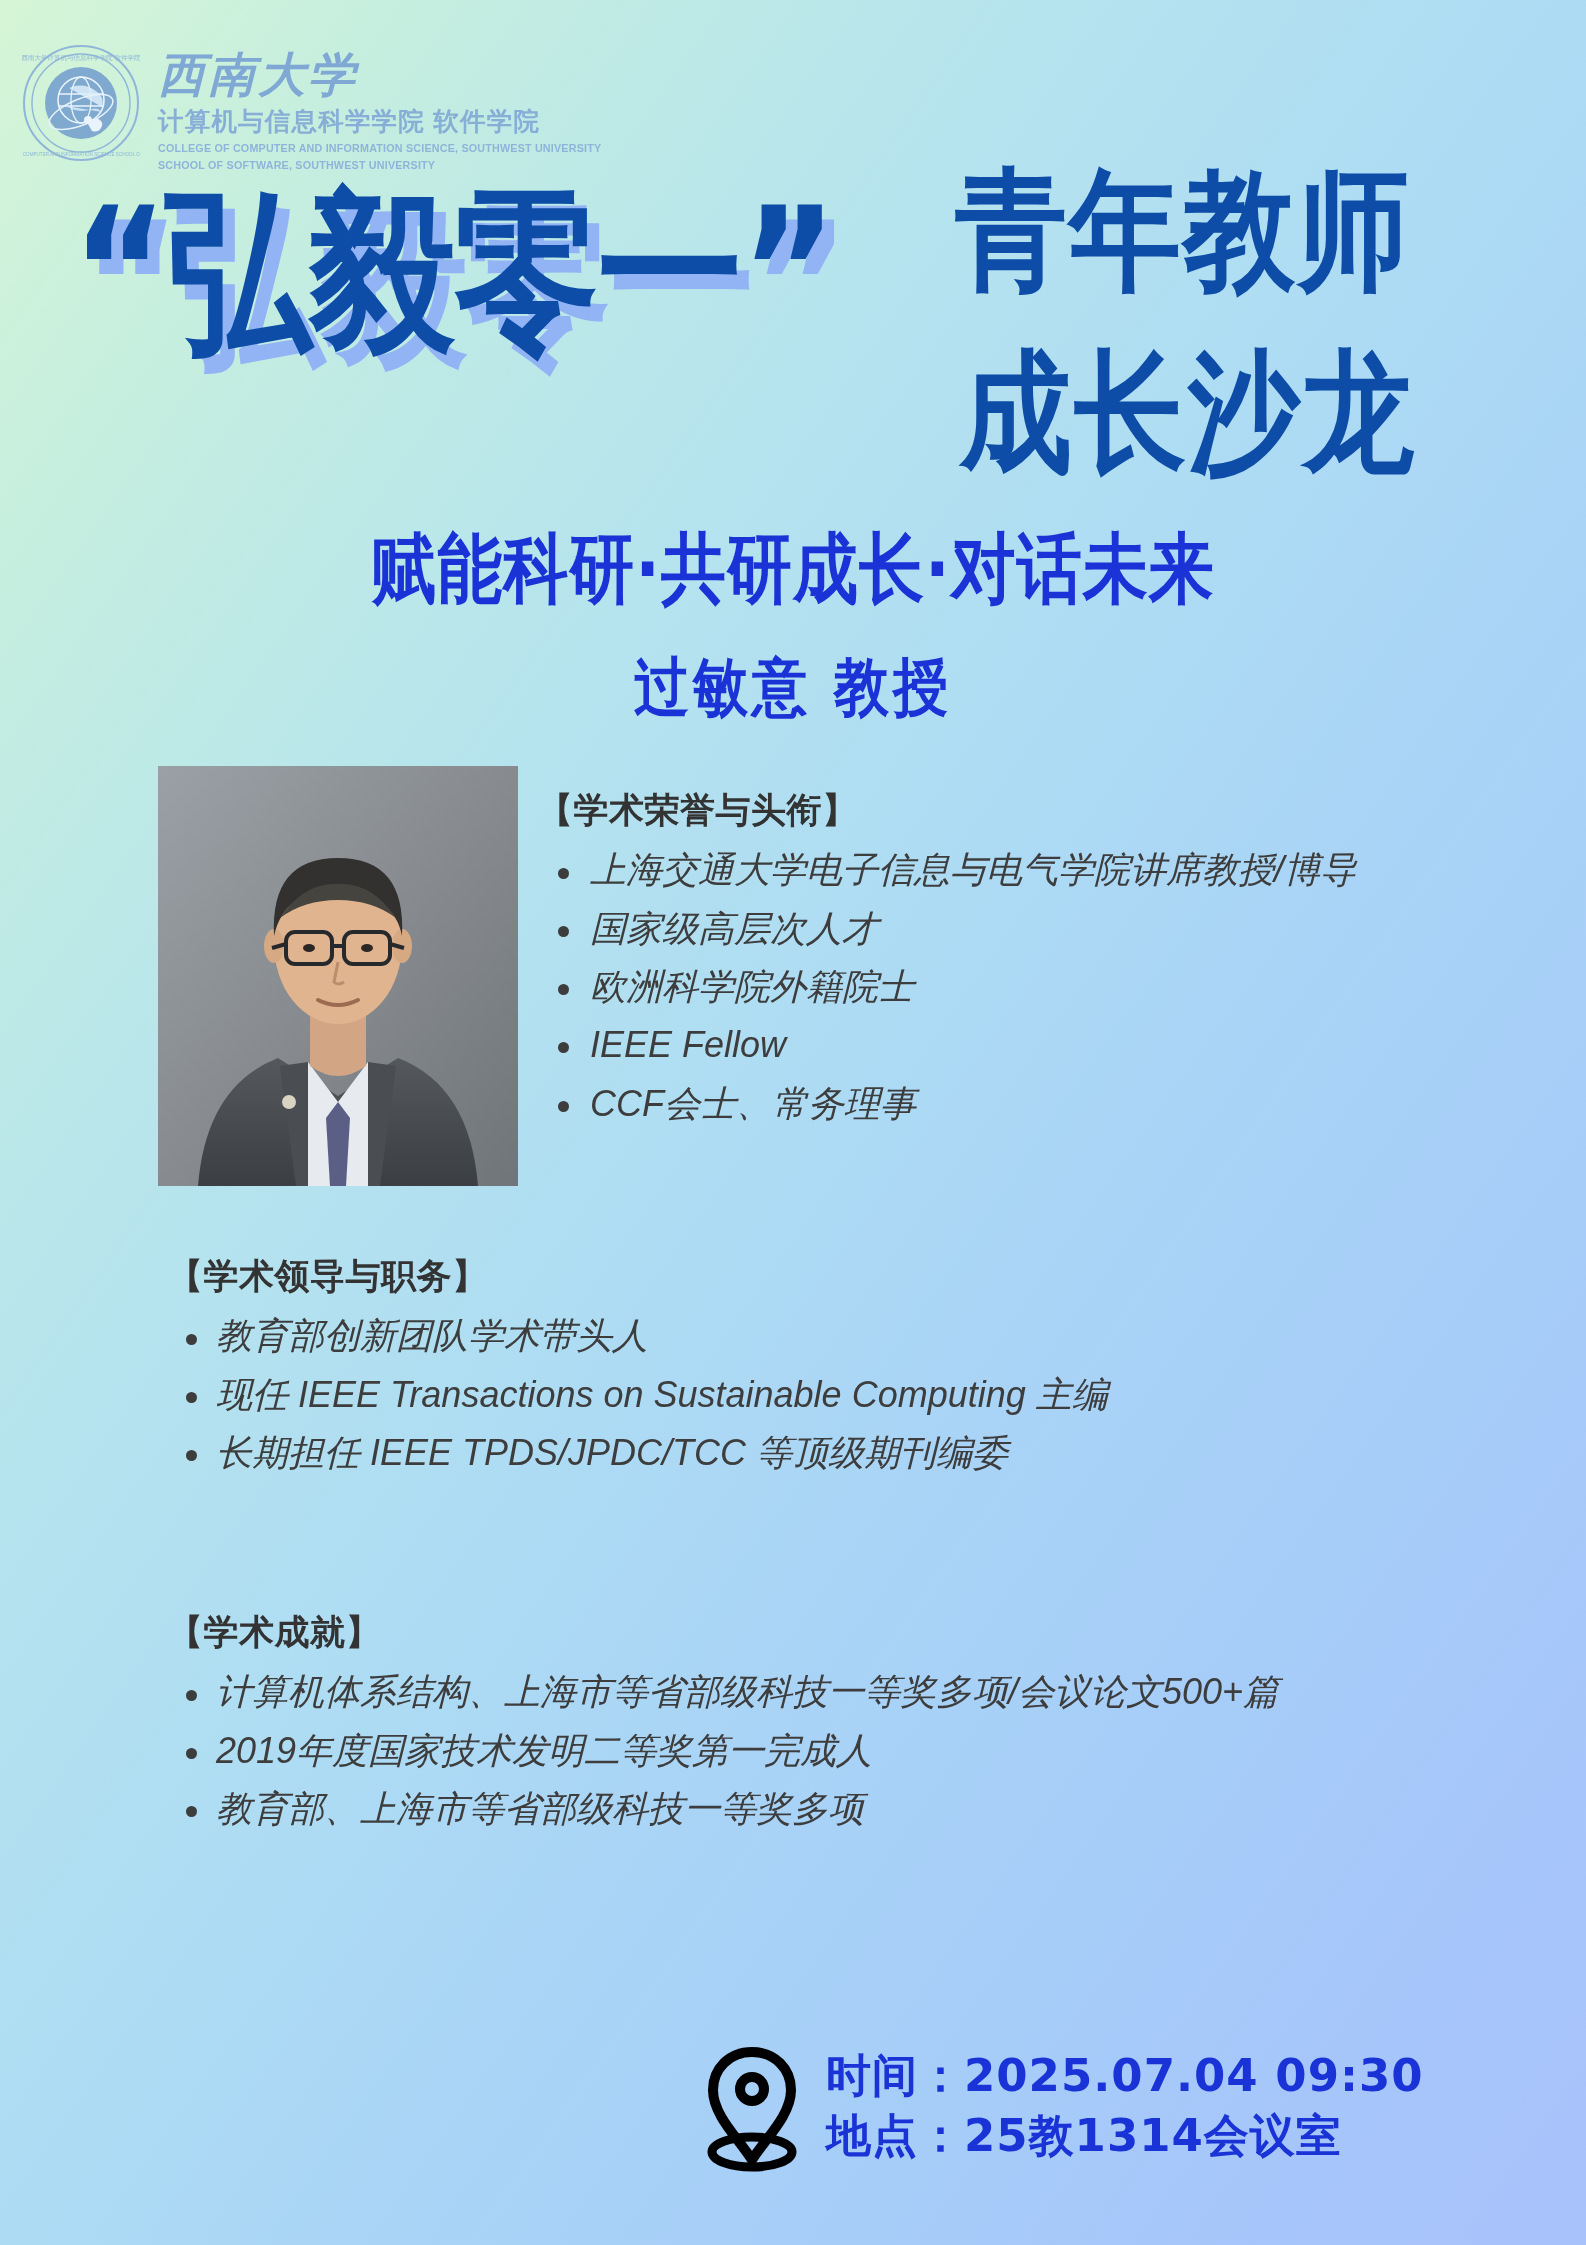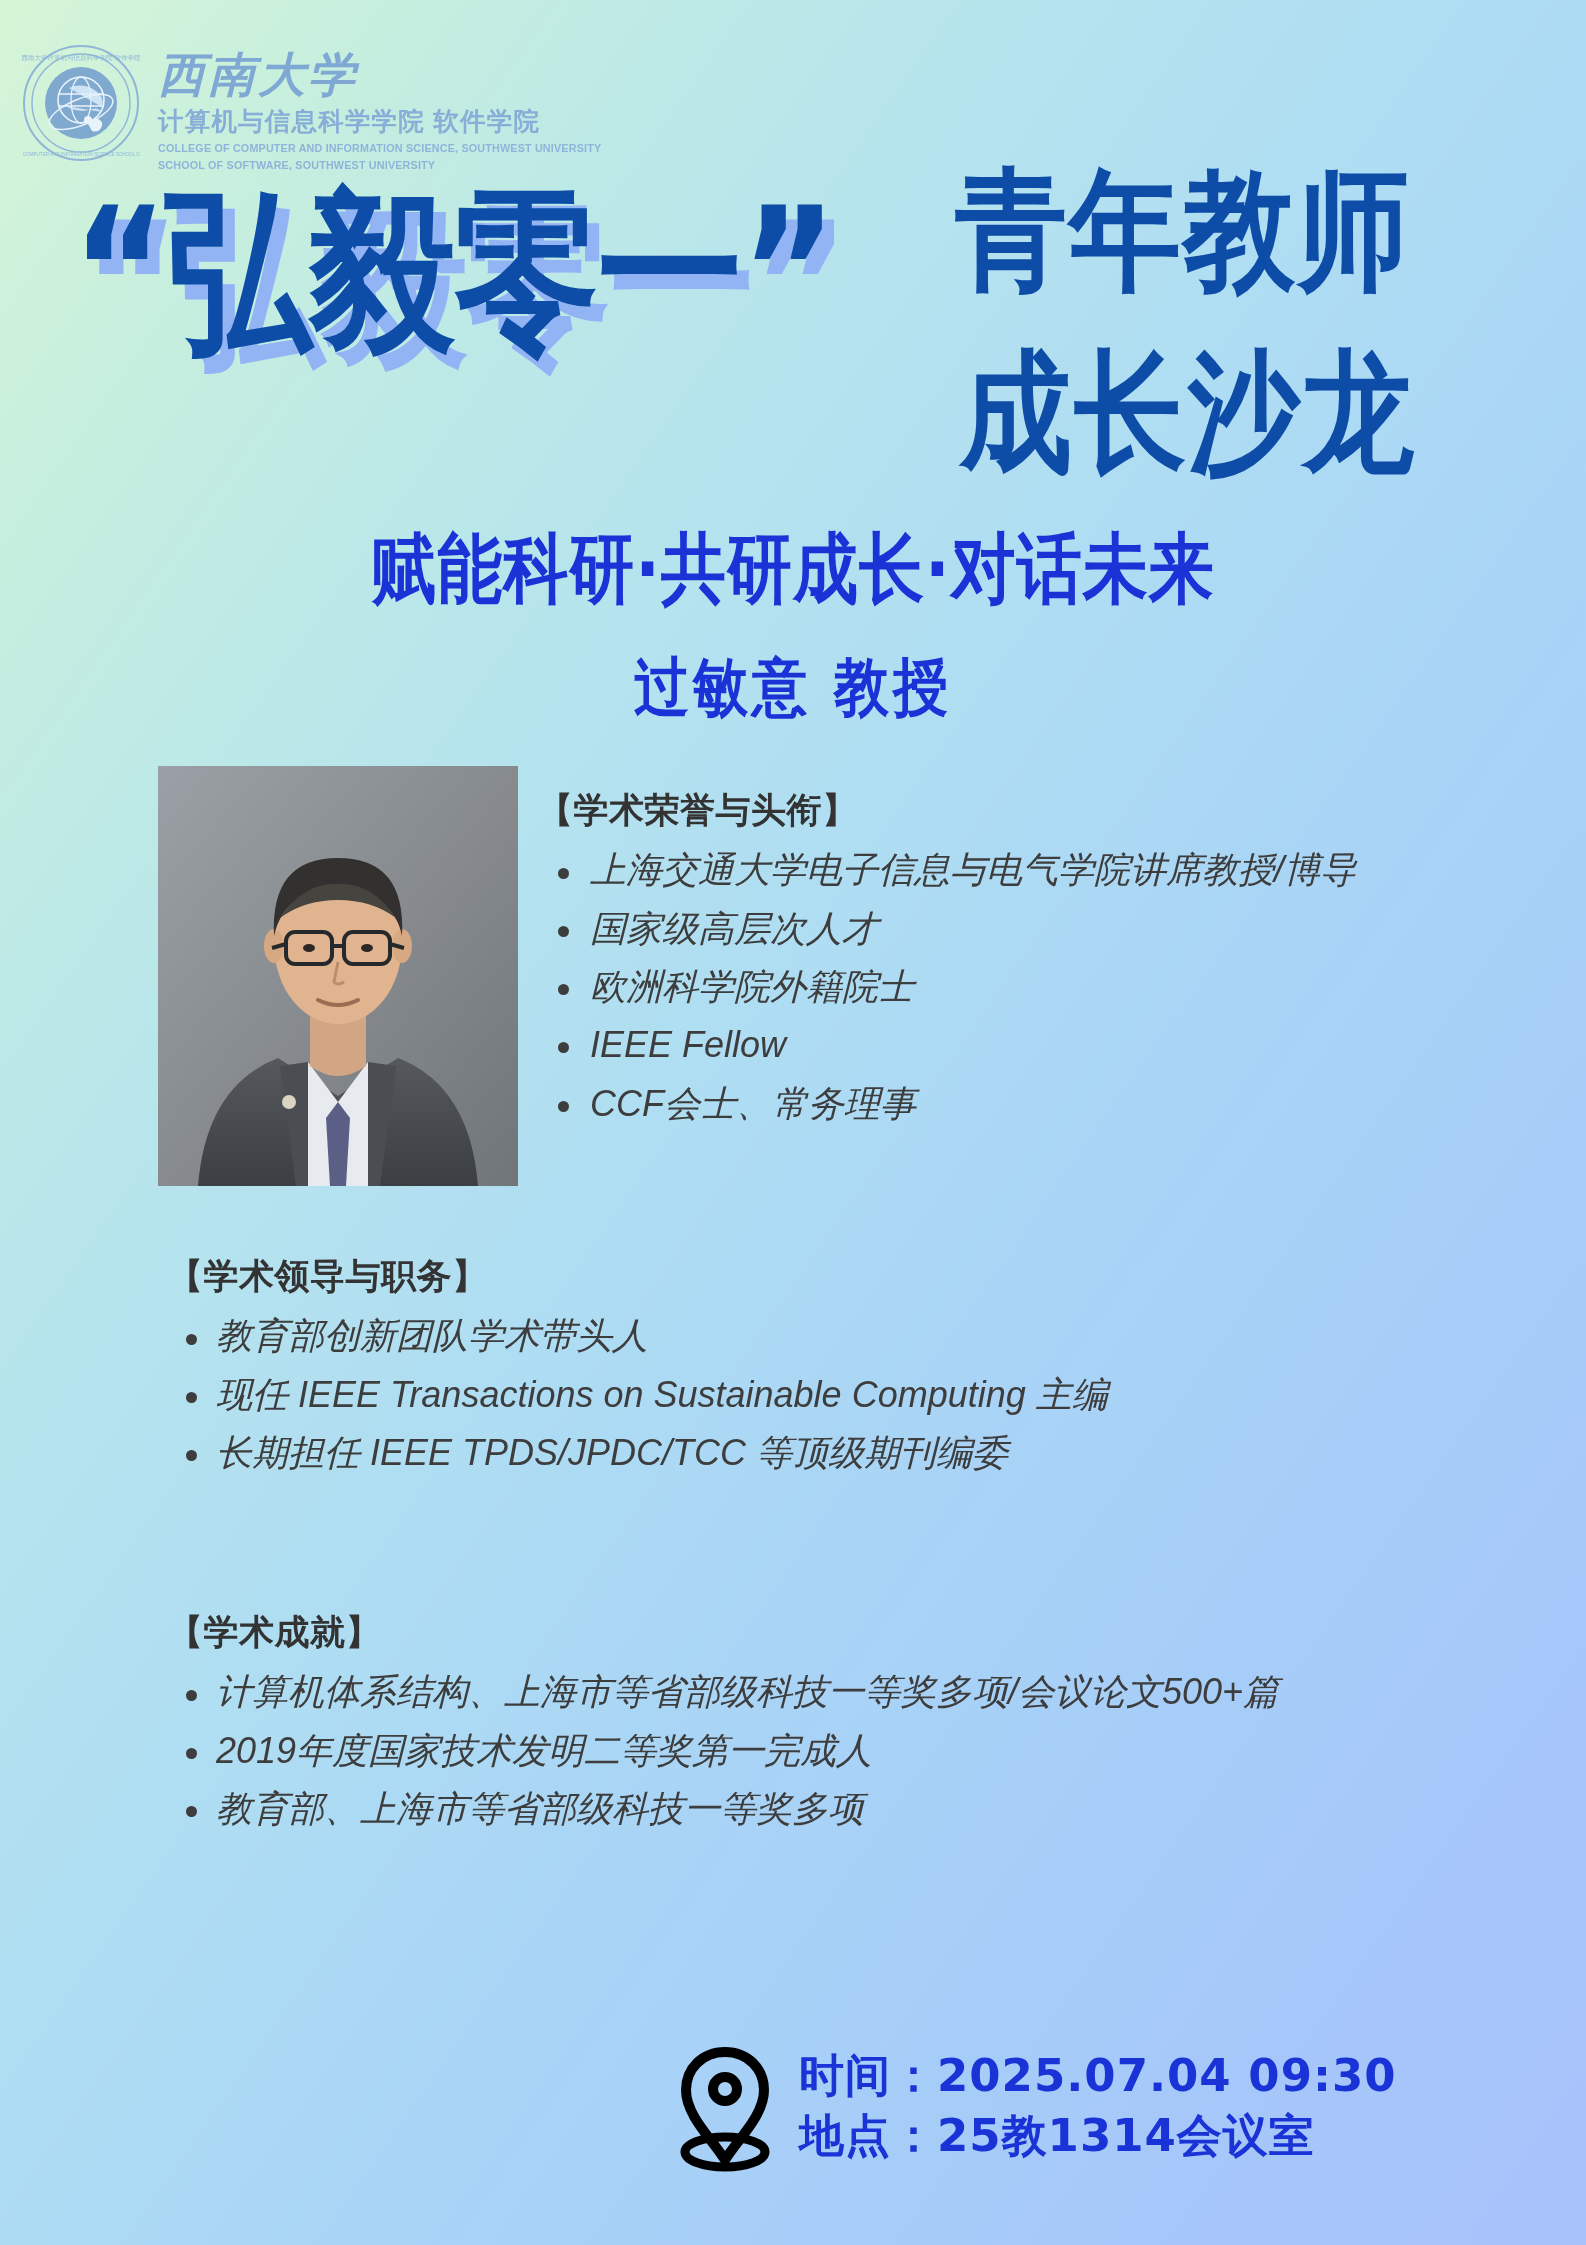--- a/index.html
+++ b/index.html
@@ -249,21 +249,21 @@
   }
 
   #section-leadership .bullet-item::before,
   #section-achievements .bullet-item::before {
     left: 18px;
   }
 
   
   #footer {
     position: absolute;
-    left: 669px;
+    left: 696px;
     top: 2040px;
     display: flex;
     align-items: center;
   }
 
   .pin-wrap {
     width: 112px;
     height: 132px;
     flex: 0 0 auto;
     margin-right: 18px;

